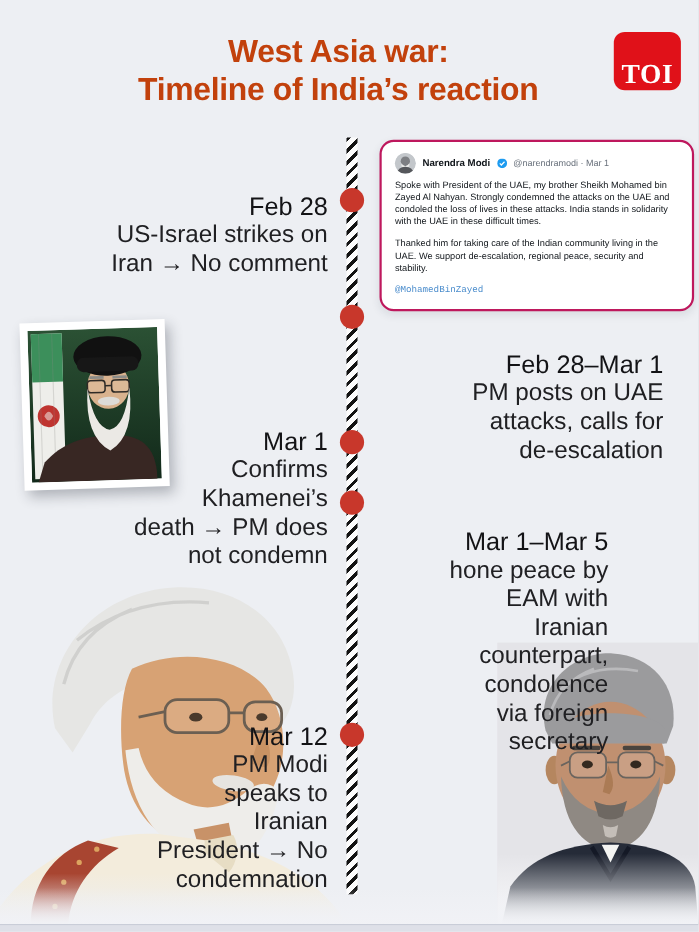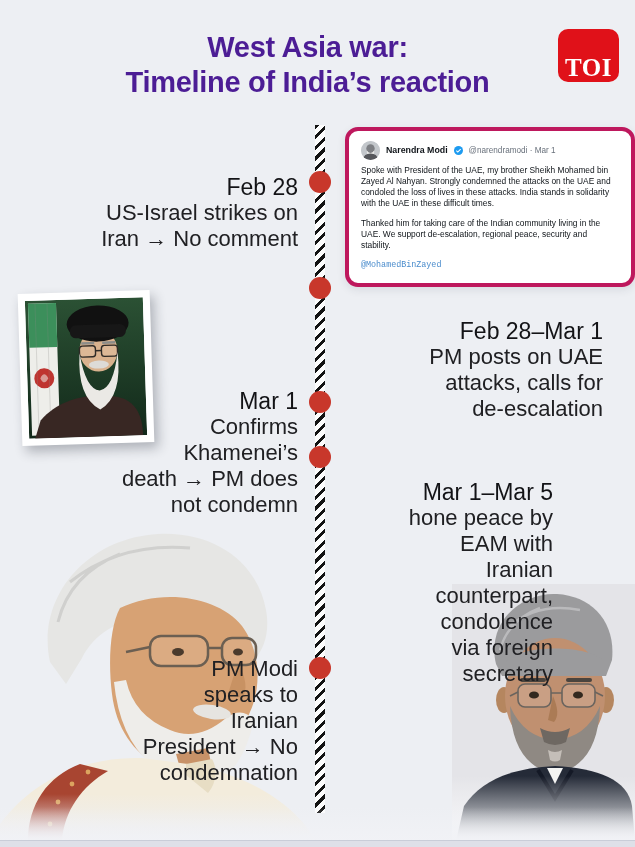--- a/index.html
+++ b/index.html
@@ -6,33 +6,33 @@
   .stage{
     position:relative;width:635px;height:847px;margin:0 auto;
     background:#edeff3;overflow:hidden;
     font-family:"Liberation Sans","DejaVu Sans",sans-serif;
     color:#1e1e21;
   }
   
   .title{
     position:absolute;left:0;top:30px;width:615px;
     text-align:center;font-weight:bold;font-size:29px;line-height:35px;
-    letter-spacing:-0.3px;color:#4c1d95;
+    letter-spacing:-0.3px;color:#c2410c;
   }
   .toi-logo{
     position:absolute;left:558px;top:29px;width:61px;height:53px;
     background:#e01119;border-radius:10px;
     display:flex;align-items:flex-end;justify-content:center;
     color:#ffffff;font-family:"Liberation Serif","DejaVu Serif",serif;
     font-weight:bold;font-size:25px;letter-spacing:0.5px;
   }
   
   .tweet{
     position:absolute;left:345px;top:127px;width:258px;min-height:102px;
-    background:#ffffff;border:4px solid #be185d;border-radius:13px;
+    background:#ffffff;border:2px solid #be185d;border-radius:13px;
     padding:10px 12px;box-shadow:0 3px 8px rgba(40,50,70,.10);
     font-size:8.4px;line-height:11px;color:#0f1419;
   }
   .tweet-head{display:flex;align-items:center;gap:6px;margin-bottom:5px;}
   .tweet-avatar{width:19px;height:19px;border-radius:50%;overflow:hidden;flex:0 0 19px;background:#c9cdd1;}
   .tweet-name{font-weight:bold;font-size:8.8px;}
   .tweet-badge{width:9px;height:9px;display:inline-block;vertical-align:-1px;}
   .tweet-meta{color:#68707b;font-size:8.2px;}
   .tweet p{margin:0 0 9px 0;}
   .tweet .mention{color:#4a8ccc;margin-bottom:2px;font-family:Liberation Mono, monospace;}
@@ -141,20 +141,21 @@
     <div class="date">Mar 1–Mar 5</div>
     <div class="lines">hone peace by
 EAM with
 Iranian
 counterpart,
 condolence
 via foreign
 secretary</div>
   </div>
   <div class="event ev-left ev-5">
+    <div class="date">Mar 12</div>
     <div class="lines">PM Modi
 speaks to
 Iranian
 President → No
 condemnation</div>
   </div>
 
   <div class="khamenei-frame">
     <svg width="118" height="138" viewBox="0 0 118 138">
       <defs>

